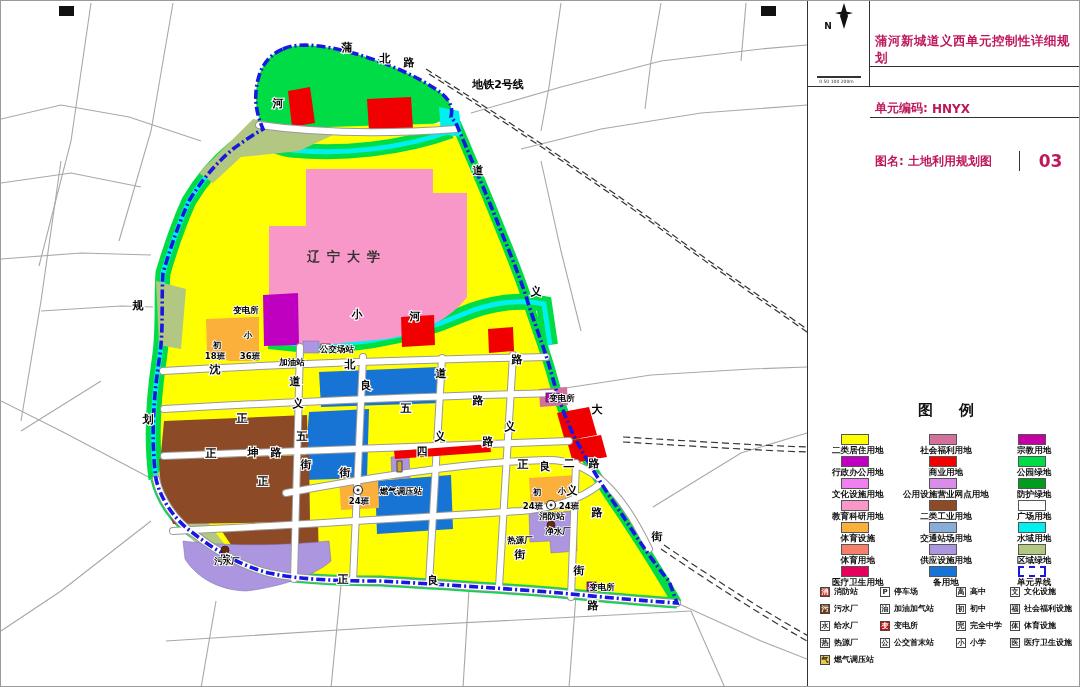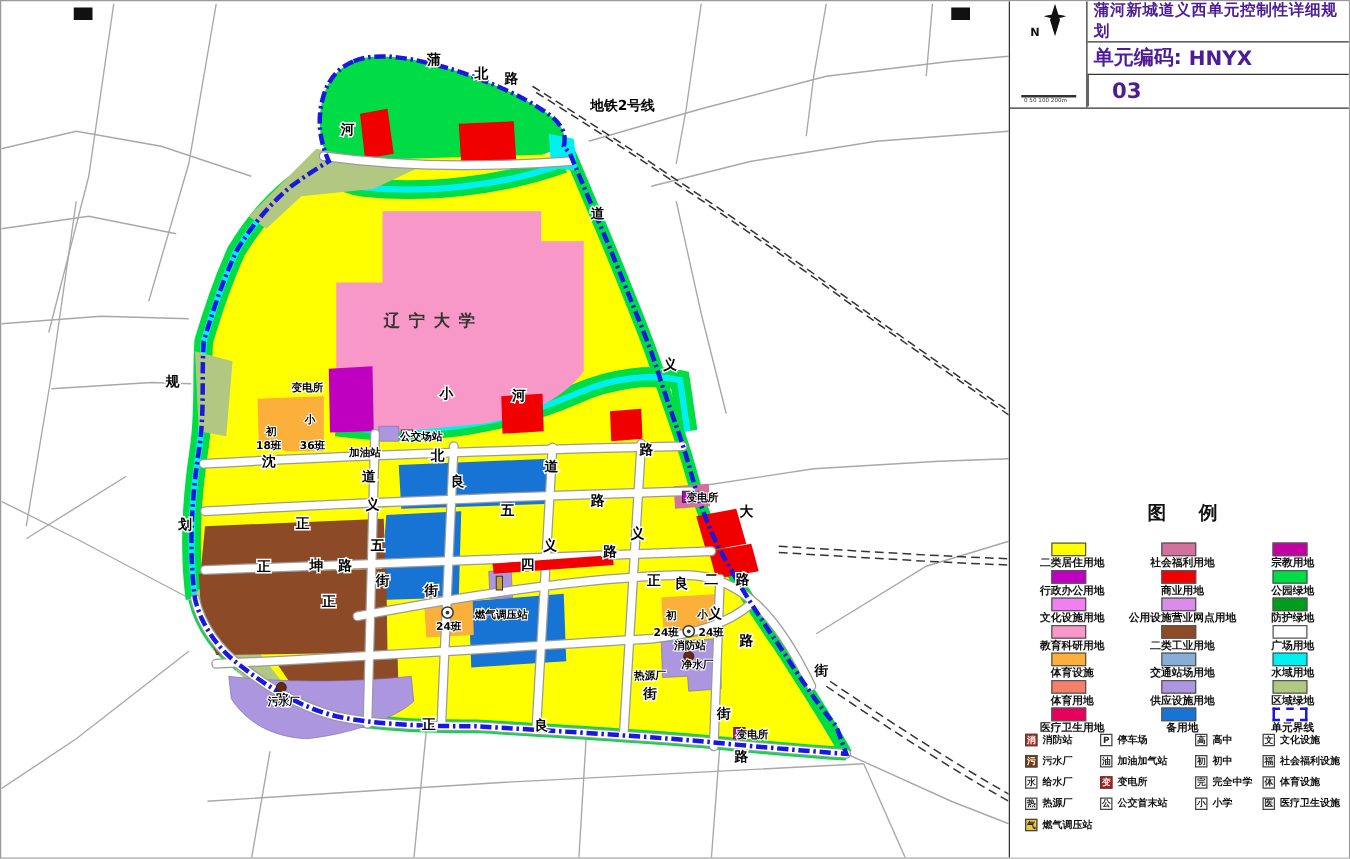--- a/index.html
+++ b/index.html
@@ -3,24 +3,24 @@
 <meta charset="utf-8">
 <style>
   html,body{margin:0;padding:0;background:#e8e8e8;font-family:"DejaVu Sans","Liberation Sans",sans-serif;}
   .page{position:relative;width:1080px;height:687px;background:#fff;border:1px solid #9a9a9a;box-sizing:border-box;overflow:hidden;}
   .map-panel{position:absolute;left:0;top:0;width:806px;height:687px;}
   .side-panel{position:absolute;left:806px;top:0;width:273px;height:687px;border-left:1.5px solid #333;box-sizing:border-box;background:#fff;}
   
   .title-block{position:absolute;left:0;top:0;width:273px;height:86px;border-bottom:1.5px solid #333;box-sizing:border-box;display:flex;}
   .logo-cell{width:62px;border-right:1.5px solid #333;box-sizing:border-box;display:flex;flex-direction:column;align-items:center;justify-content:space-between;padding:2px 0;}
   .title-rows{flex:1;display:flex;flex-direction:column;}
-  .t-row{border-bottom:1.5px solid #333;box-sizing:border-box;display:flex;align-items:center;padding:0 5px;font-weight:bold;color:#4c1d95;}
+  .t-row{border-bottom:1.5px solid #333;box-sizing:border-box;display:flex;align-items:center;padding:0 5px;font-weight:bold;color:#be185d;margin-top:33px;}
   .t-row:last-child{border-bottom:none;}
   .t-row1{height:33px;font-size:12.5px;letter-spacing:.5px;}
-  .t-row2{height:26px;font-size:16px;text-align:right;}
+  .t-row2{height:26px;font-size:12px;text-align:right;}
   .t-row3{height:25px;font-size:12px;padding:0;}
   .t-name{flex:1;padding:0 5px;display:flex;align-items:center;height:100%;}
   .t-no{width:62px;height:100%;border-left:1.5px solid #333;box-sizing:border-box;display:flex;align-items:center;justify-content:center;font-size:17px;}
   .compass{font-size:9px;font-weight:bold;color:#111;text-align:center;line-height:1;}
   .scalebar{font-size:5px;color:#333;white-space:nowrap;transform:scale(.9);}
   .scaleline{width:44px;border-top:2px solid #333;margin:1px auto 0;}
   
   .legend{position:absolute;left:10px;top:400px;width:256px;}
   .lg-head{text-align:center;font-size:15px;font-weight:bold;letter-spacing:26px;color:#111;margin-bottom:14px;padding-left:26px;}
   .lg-cols{display:flex;}
@@ -297,20 +297,24 @@
           <div class="scalebar">0  50 100  200m</div>
         </div>
       </div>
       <div class="title-rows">
         <div class="t-row t-row1">蒲河新城道义西单元控制性详细规划</div>
         <div class="t-row t-row2">
           <span>单元编码:</span>&nbsp;
           <span>HNYX</span>
         </div>
         <div class="t-row t-row3">
+          <span class="t-name">
+            <span>图名:</span>&nbsp;
+            <span>土地利用规划图</span>
+          </span>
           <span class="t-no">03</span>
         </div>
       </div>
     </div>
 
     <div class="legend">
       <div class="lg-head">图例</div>
       <div class="lg-cols" id="legend-cols">
           <div class="lg-col lg-col1">
             <div class="lg-item">

